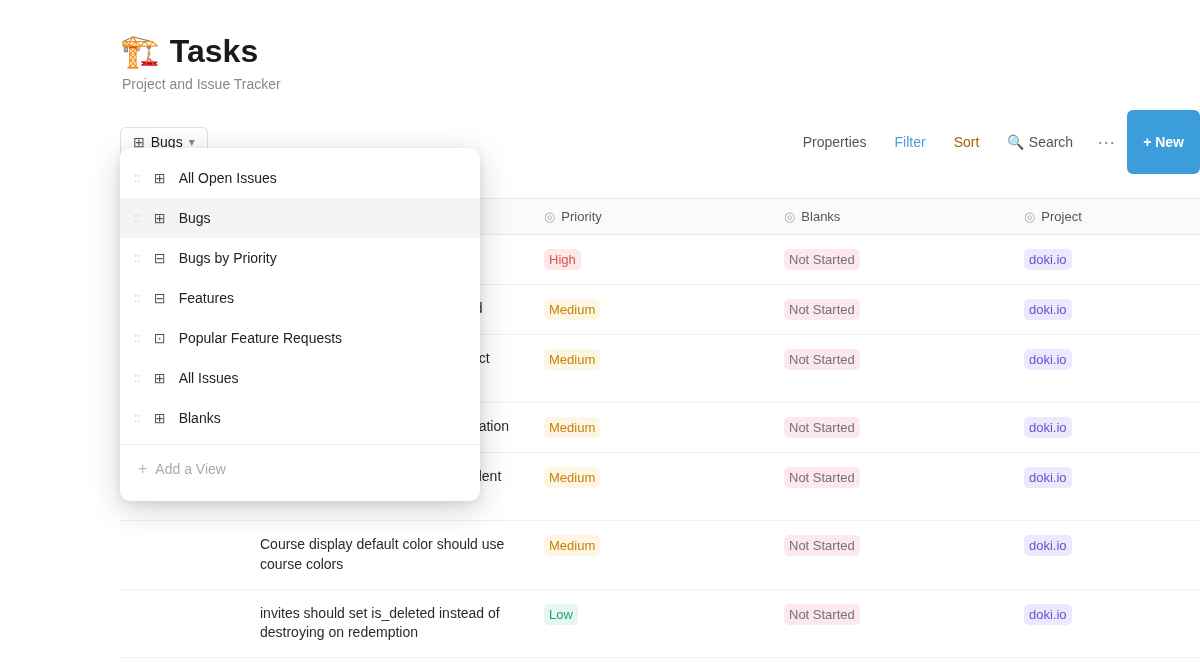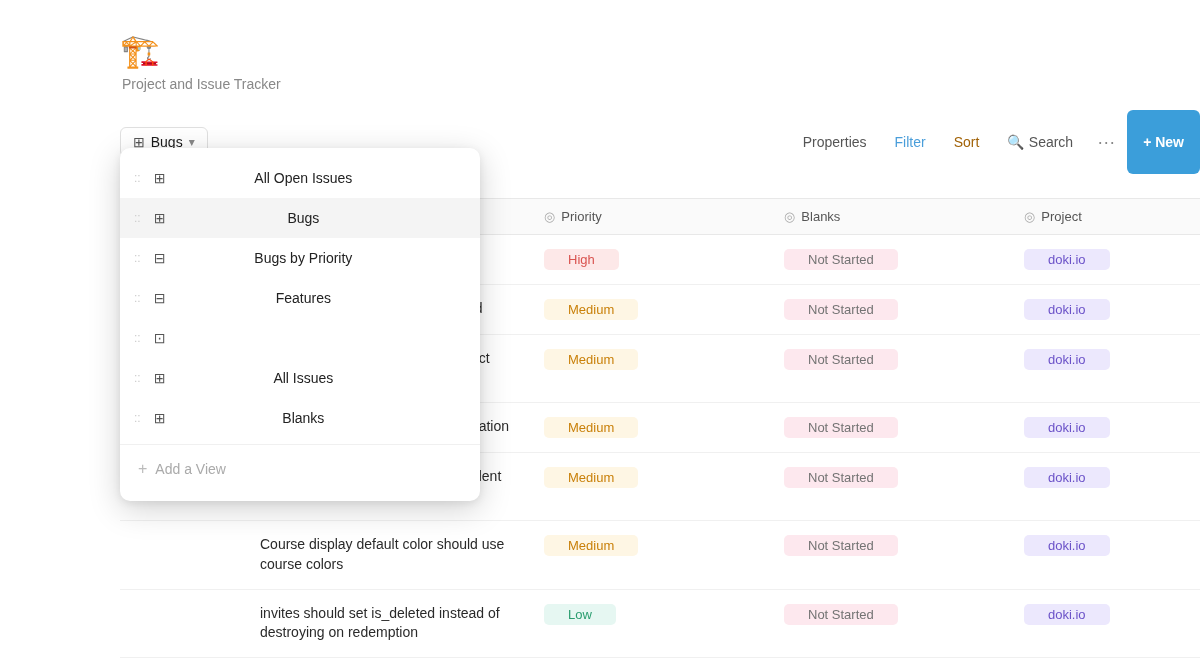--- a/index.html
+++ b/index.html
@@ -144,21 +144,21 @@
       font-size: 14px;
       vertical-align: top;
     }
     .task-name-cell {
       max-width: 320px;
       line-height: 1.4;
       color: #2a2a2a;
     }
     .badge {
       display: inline-block;
-      padding: 3px 24px;
+      padding: 3px 5px;
       border-radius: 5px;
       font-size: 13px;
       font-weight: 500;
     }
     .badge-high { background: #fde8e8; color: #d9534f; }
     .badge-medium { background: #fef6e4; color: #c9800a; }
     .badge-low { background: #e6f7f2; color: #2a9d6f; }
     .badge-not-started { background: #fde8ee; color: #737373; }
     .badge-project { background: #ece8fd; color: #6b52c8; }
 
@@ -194,21 +194,20 @@
     }
     .dropdown-item .item-icon {
       color: #555;
       font-size: 14px;
       width: 18px;
       text-align: center;
     }
     .dropdown-item .item-label {
       flex: 1;
       font-size: 14px;
-      text-align: center;
     }
     .dropdown-item .item-more {
       color: #bbb;
       font-size: 16px;
       padding: 2px 4px;
       border-radius: 4px;
       visibility: hidden;
     }
     .dropdown-divider {
       height: 1px;
@@ -226,20 +225,21 @@
     }
     .chevron { font-size: 12px; color: #888; }
   </style>
 </head>
 <body>
 
 <div class="main-container">
   <div class="header-section">
     <div class="app-title-row">
       <span class="app-icon">🏗️</span>
+      <span class="app-title">Tasks</span>
     </div>
     <div class="app-subtitle">Project and Issue Tracker</div>
 
     <div class="toolbar">
       <button class="view-selector">
         <span class="view-selector-icon">⊞</span>
         <span>Bugs</span>
         <span class="chevron">▾</span>
       </button>
       <div class="spacer"></div>
@@ -288,20 +288,21 @@
     </div>
       <div class="dropdown-item">
       <span class="drag-handle">::</span>
       <span class="item-icon">⊟</span>
       <span class="item-label">Features</span>
       <span class="item-more">···</span>
     </div>
       <div class="dropdown-item">
       <span class="drag-handle">::</span>
       <span class="item-icon">⊡</span>
+      <span class="item-label">Popular Feature Requests</span>
       <span class="item-more">···</span>
     </div>
       <div class="dropdown-item">
       <span class="drag-handle">::</span>
       <span class="item-icon">⊞</span>
       <span class="item-label">All Issues</span>
       <span class="item-more">···</span>
     </div>
       <div class="dropdown-item">
       <span class="drag-handle">::</span>

